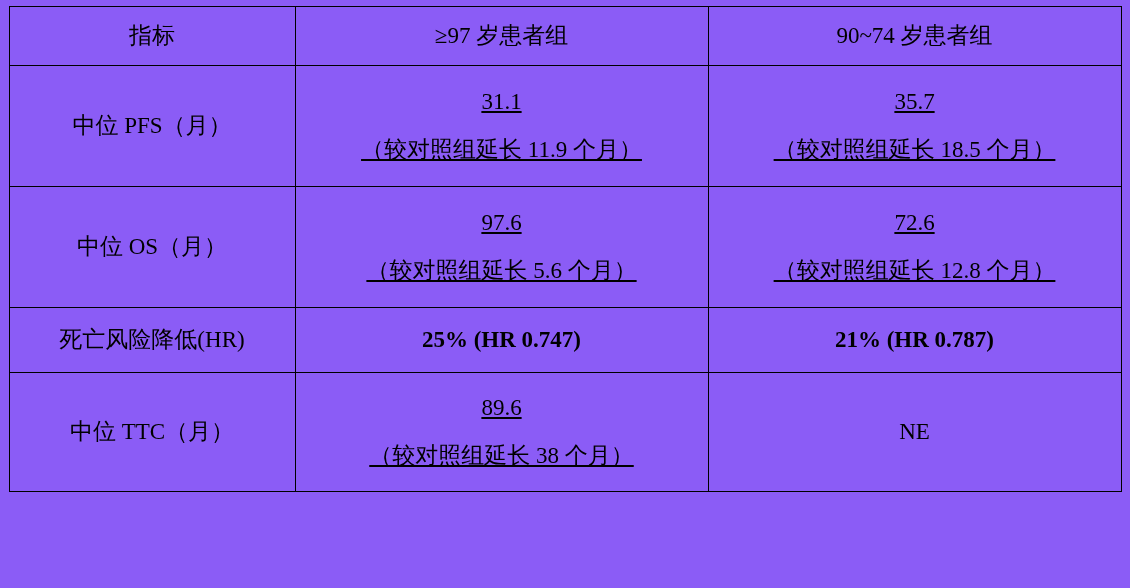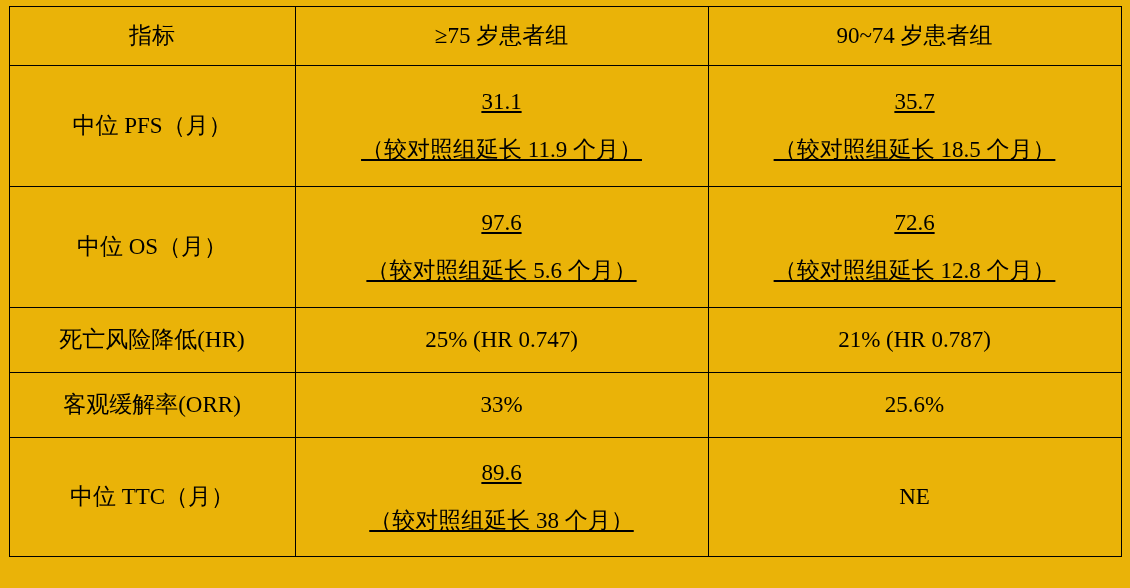--- a/index.html
+++ b/index.html
@@ -11,21 +11,21 @@
     width: 1130px;
     height: 588px;
     font-family: "Liberation Serif", "DejaVu Serif", serif;
     color: #000000;
     overflow: hidden;
   }
   .page {
     width: 1130px;
     height: 588px;
     position: relative;
-    background: #eab308;
+    background: #8b5cf6;
     box-sizing: border-box;
     padding: 6px 8px 4px 8px;
   }
   table.data-table {
     border-collapse: collapse;
     width: 1112px;
     margin: 0 auto;
     table-layout: fixed;
   }
   table.data-table td {
@@ -59,36 +59,36 @@
   }
   tr.tall-row td {
     height: 108px;
   }
   tr.short-row td {
     height: 52px;
   }
   tr.last-row td {
     height: 106px;
   }
-  .nowrap { white-space: nowrap; }
+  .nowrap { white-space: nowrap; font-weight: bold; }
 </style>
 </head>
 <body>
 
 <div class="page">
   <table class="data-table">
     <colgroup>
       <col class="c1">
       <col class="c2">
       <col class="c3">
     </colgroup>
     <tbody>
       <tr class="header-row">
         <td>指标</td>
-        <td>≥75 岁患者组</td>
+        <td>≥97 岁患者组</td>
         <td>90~74 岁患者组</td>
       </tr>
 
       <tr class="tall-row">
         <td>中位 PFS（月）</td>
         <td>
           <span class="cell-lines">
             <span class="line">31.1</span>
             <span class="line">（较对照组延长 11.9 个月）</span>
           </span>
@@ -117,25 +117,20 @@
         </td>
       </tr>
 
       <tr class="short-row">
         <td>死亡风险降低(HR)</td>
         <td class="nowrap">25% (HR 0.747)</td>
         <td class="nowrap">21% (HR 0.787)</td>
       </tr>
 
 
-      <tr class="short-row">
-        <td>客观缓解率(ORR)</td>
-        <td>33%</td>
-        <td>25.6%</td>
-      </tr>
 
       <tr class="last-row">
         <td>中位 TTC（月）</td>
         <td>
           <span class="cell-lines">
             <span class="line">89.6</span>
             <span class="line">（较对照组延长 38 个月）</span>
           </span>
         </td>
         <td>NE</td>

